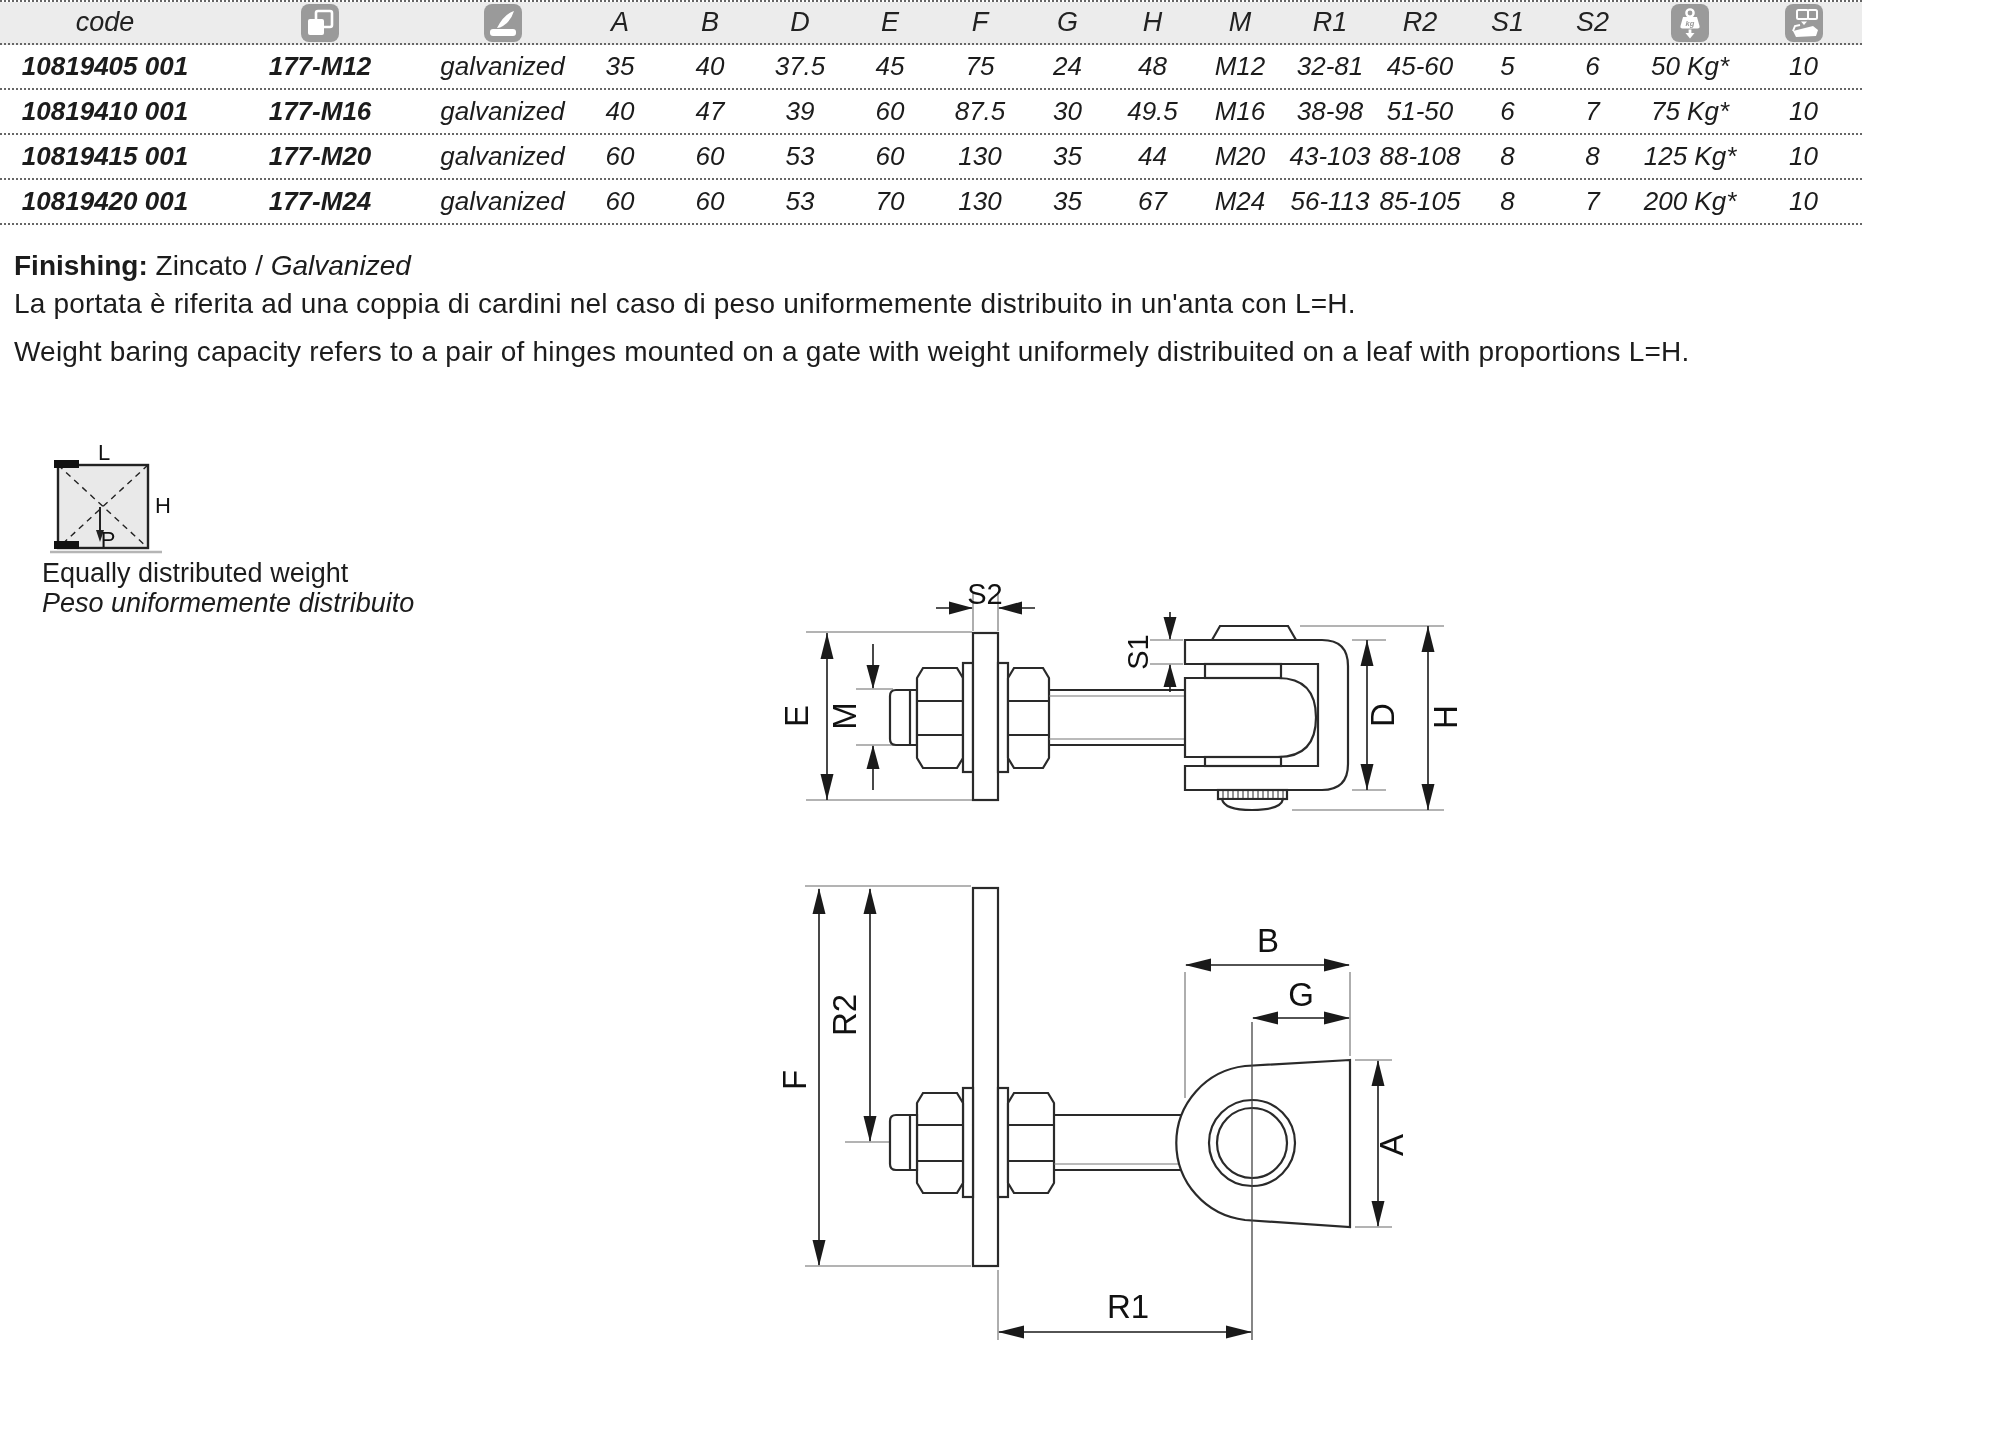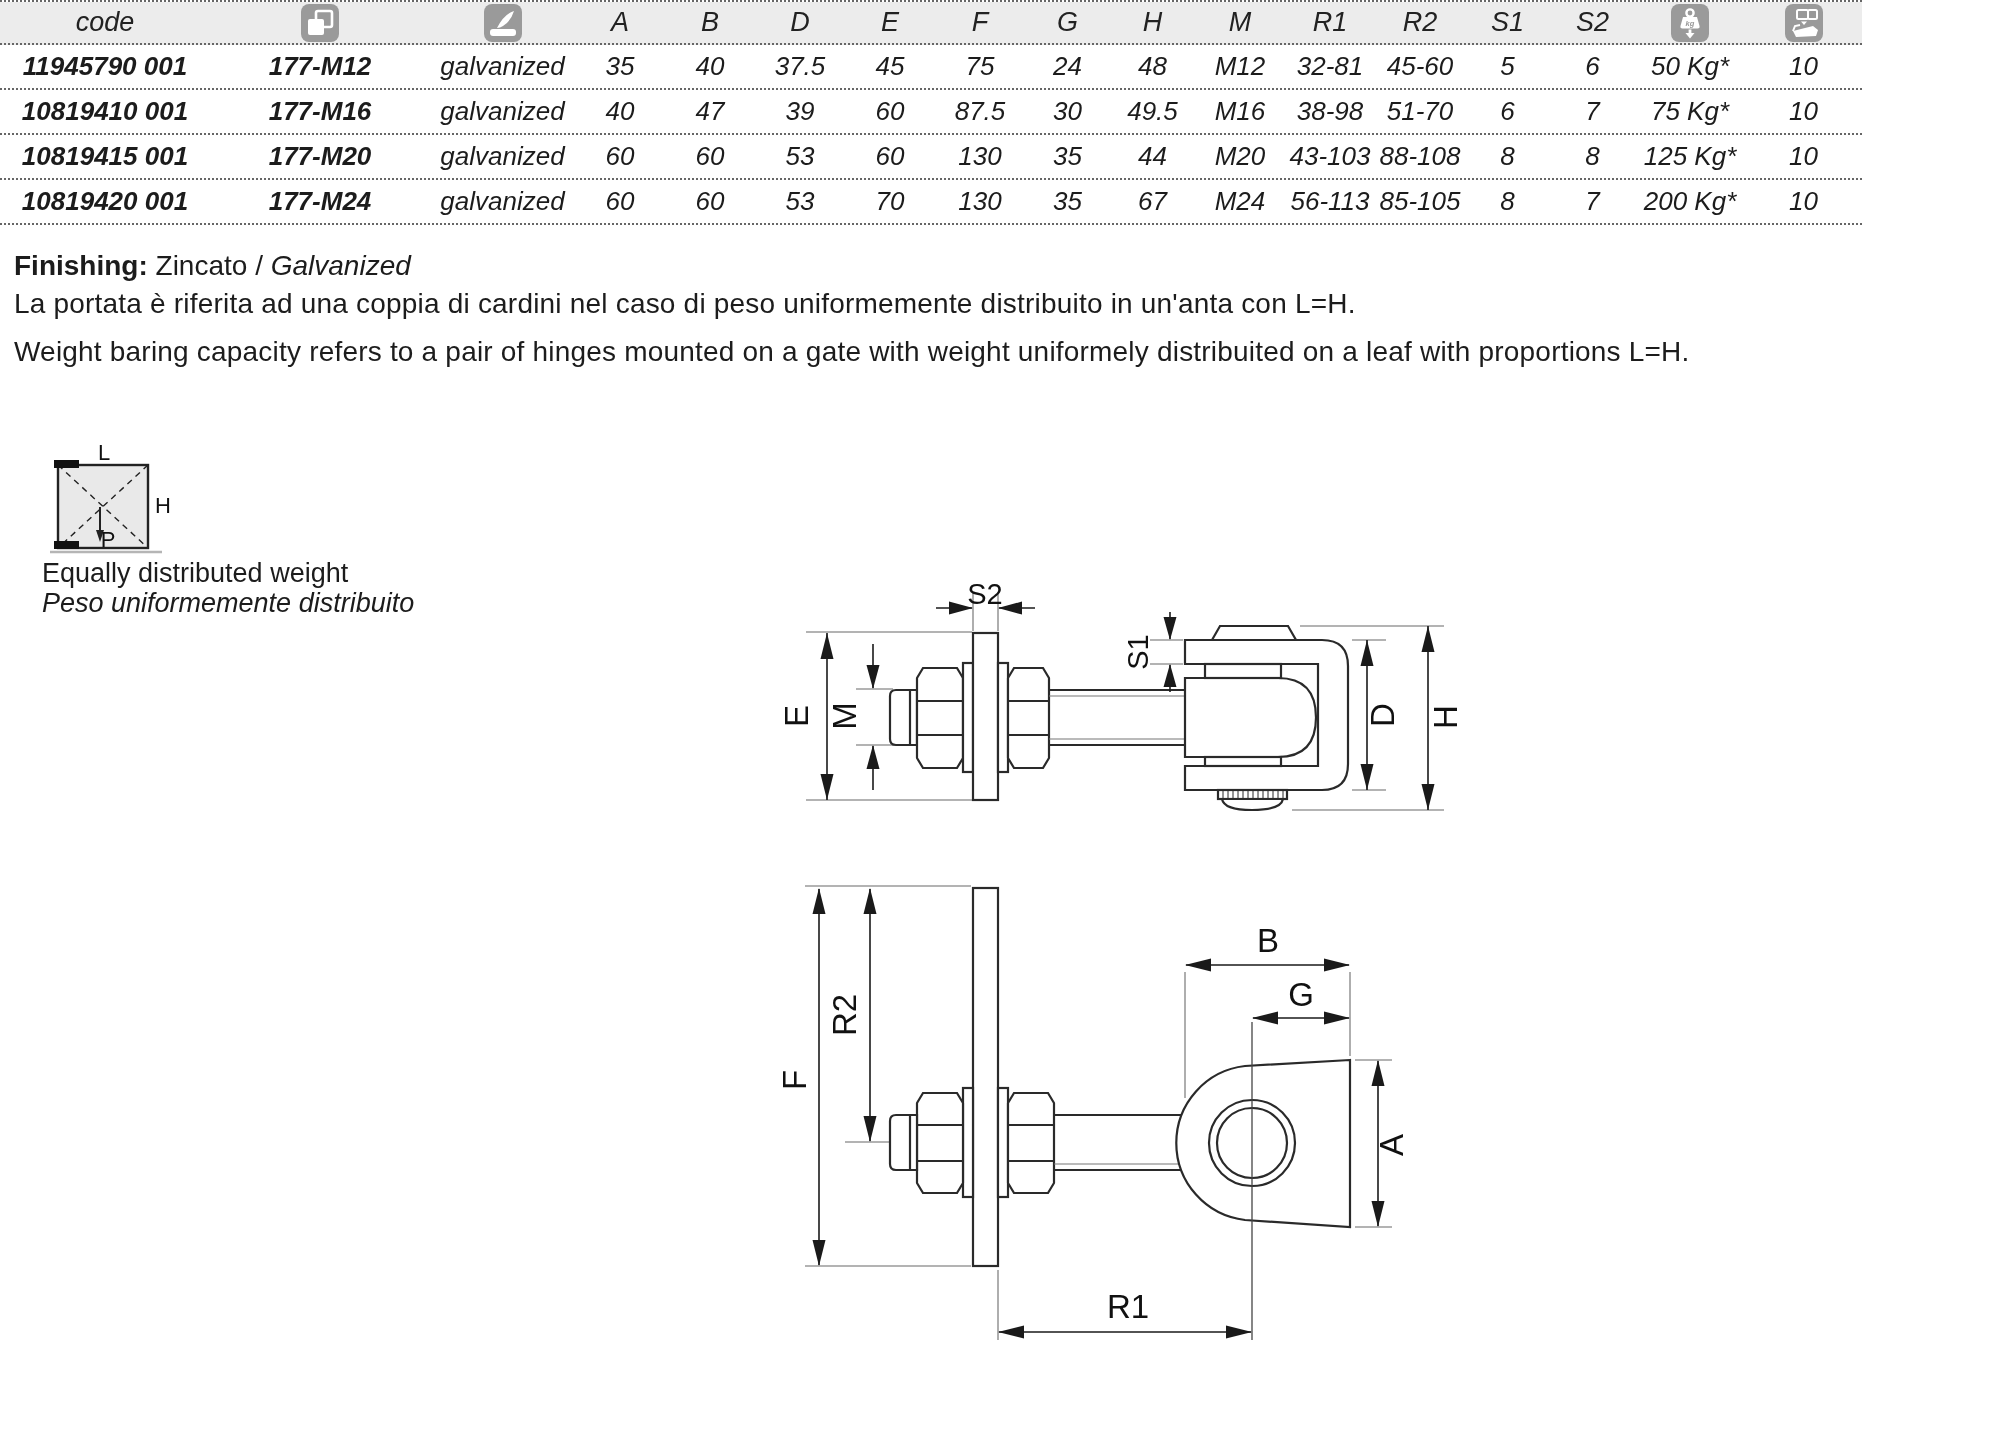--- a/index.html
+++ b/index.html
@@ -98,21 +98,21 @@
           <rect x="12" y="6" width="11" height="9" rx="1.5" fill="none" stroke="#fff" stroke-width="2"></rect>
           <rect x="23" y="6" width="9" height="9" rx="1.5" fill="none" stroke="#fff" stroke-width="2"></rect>
           <polygon points="19,21 16,17.5 22,17.5" fill="#fff"></polygon>
           <path d="M8,27 L28,22 L33,26 L31,32 L11,33 Z" fill="#fff"></path>
           <path d="M8,27 L10,22 L15,21" fill="none" stroke="#fff" stroke-width="2"></path>
         </svg>
       </div>
     </div>
 
     <div class="t-row t-data">
-      <div class="cell b">11945790 001</div>
+      <div class="cell b">10819405 001</div>
       <div class="cell b">177-M12</div>
       <div class="cell">galvanized</div>
       <div class="cell">35</div>
       <div class="cell">40</div>
       <div class="cell">37.5</div>
       <div class="cell">45</div>
       <div class="cell">75</div>
       <div class="cell">24</div>
       <div class="cell">48</div>
       <div class="cell">M12</div>
@@ -130,21 +130,21 @@
       <div class="cell">galvanized</div>
       <div class="cell">40</div>
       <div class="cell">47</div>
       <div class="cell">39</div>
       <div class="cell">60</div>
       <div class="cell">87.5</div>
       <div class="cell">30</div>
       <div class="cell">49.5</div>
       <div class="cell">M16</div>
       <div class="cell">38-98</div>
-      <div class="cell">51-70</div>
+      <div class="cell">51-50</div>
       <div class="cell">6</div>
       <div class="cell">7</div>
       <div class="cell">75 Kg*</div>
       <div class="cell">10</div>
     </div>
 
     <div class="t-row t-data">
       <div class="cell b">10819415 001</div>
       <div class="cell b">177-M20</div>
       <div class="cell">galvanized</div>

